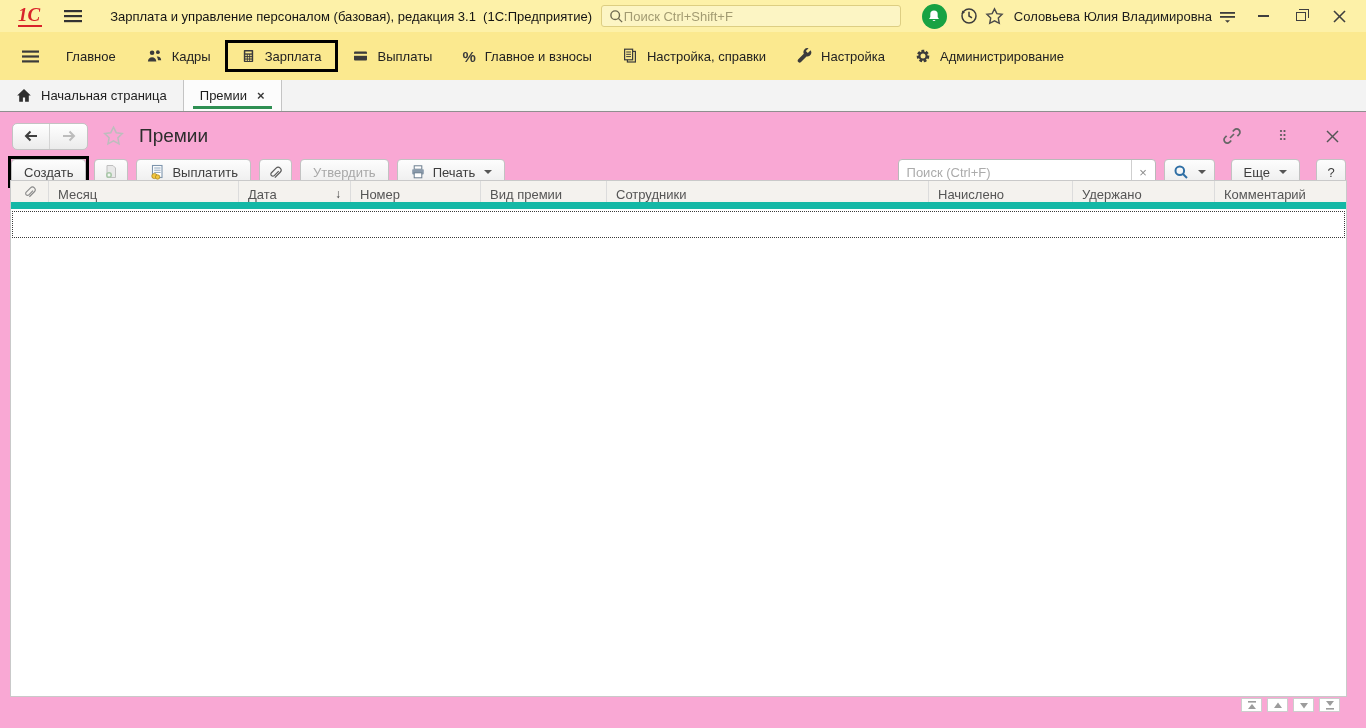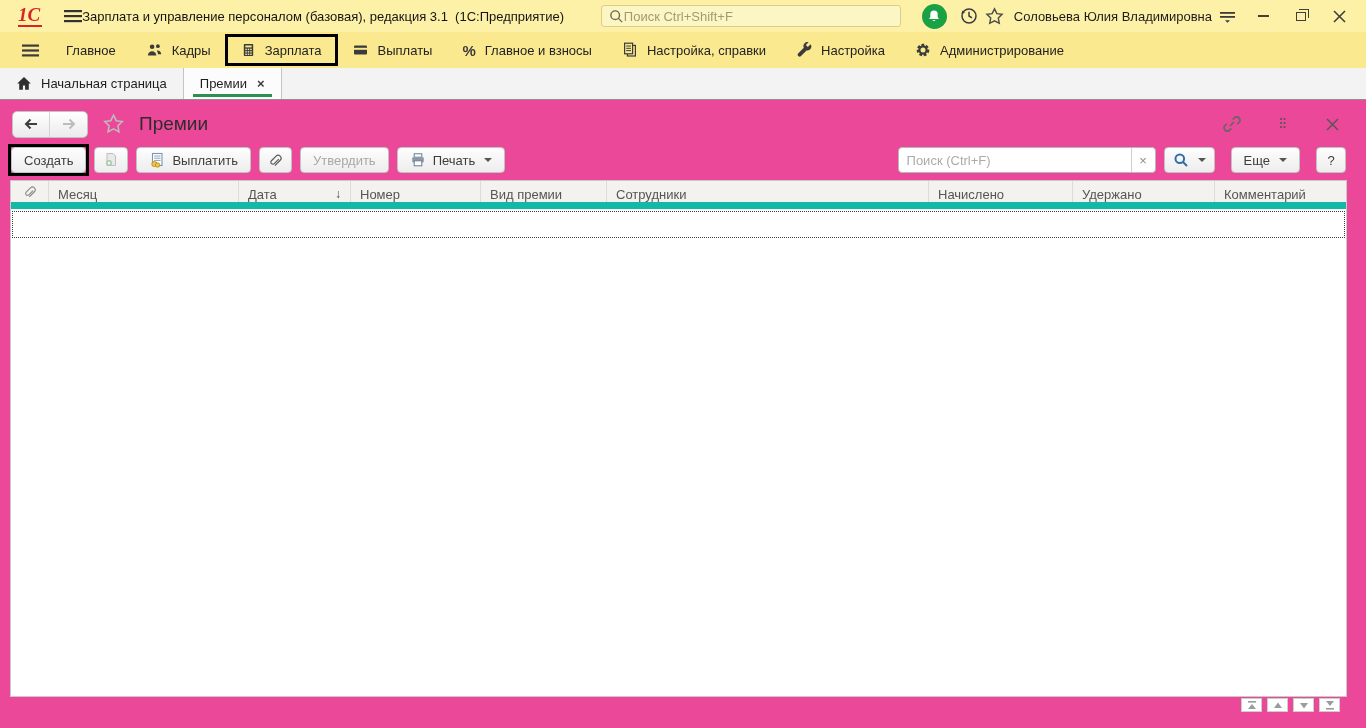--- a/index.html
+++ b/index.html
@@ -1,43 +1,43 @@
 <!DOCTYPE html>
 <html><head>
 <meta charset="utf-8">
 <style>
   * { margin:0; padding:0; box-sizing:border-box; }
   html,body { width:1366px; height:728px; }
   body { font-family:"Liberation Sans", sans-serif; font-size:13px; color:#2b2b2b; background:#fff; }
-  .screen { position:relative; width:1366px; height:728px; overflow:hidden; background:#ec4899; }
+  .screen { position:relative; width:1366px; height:728px; overflow:hidden; background:#f9a8d4; }
 
   
   .titlebar { height:32px; background:#fdf1a8; display:flex; align-items:center; padding:0 12px 0 18px; }
   .logo { color:#d8232a; font-family:"Liberation Serif", serif; font-style:italic; font-weight:bold;
           font-size:19px; line-height:19px; border-bottom:2px solid #d8232a; padding:0 2px 1px 0; }
   .tb-burger { margin-left:22px; display:flex; }
-  .tb-title { font-size:13px; color:#141414; white-space:pre; }
+  .tb-title { margin-left:28px; font-size:13px; color:#141414; white-space:pre; }
   .tb-search { margin-left:auto; width:300px; height:22px; background:#fcf5c4; border:1px solid #ddce82;
                border-radius:3px; display:flex; align-items:center; padding:0 7px; margin-right:12px; }
   .tb-search input { border:none; outline:none; background:transparent; flex:1; font-size:13px;
                font-family:"Liberation Sans", sans-serif; color:#4a4a4a; }
   .tb-search input::placeholder { color:#a29b72; }
   .bell-circle { width:25px; height:25px; border-radius:50%; background:#18a243; display:flex;
                align-items:center; justify-content:center; margin:0 9px; }
   .tb-ico { display:flex; align-items:center; justify-content:center; width:26px; height:26px; }
   .tb-user { margin:0 2px 0 6px; font-size:13px; color:#1c1c1c; }
   .winctl { display:flex; align-items:center; }
   .winctl .tb-ico { width:30px; margin-left:8px; }
   .restore-box { position:relative; width:10px; height:9px; border:1.5px solid #3f3f3f; background:transparent; }
   .restore-box::before { content:''; position:absolute; left:2px; top:-4px; width:9px; height:8px;
                border:1.5px solid #3f3f3f; border-left:none; border-bottom:none; }
   .min-line { width:11px; height:2px; background:#3f3f3f; }
 
   
-  .menubar { height:36px; background:#fbe98f; display:flex; align-items:center; padding-left:10px; }
+  .menubar { height:48px; background:#fbe98f; display:flex; align-items:center; padding-left:10px; }
   .mb-burger { padding:0 12px; display:flex; }
   .menu-item { display:flex; align-items:center; gap:9px; height:30px; padding:0 15px; color:#222; cursor:default; }
   .menu-item.highlighted { outline:3px solid #000; outline-offset:-2px; }
   .pct { font-size:15px; font-weight:bold; color:#3b3b3b; }
 
   
   .tabbar { height:32px; background:#f3f3f3; border-bottom:1px solid #8f8f8f; display:flex; }
   .tab { height:31px; display:flex; align-items:center; padding:0 16px; border-right:1px solid #c4c4c4;
          color:#1e1e1e; position:relative; }
   .tab .home { margin-right:9px; display:flex; }

